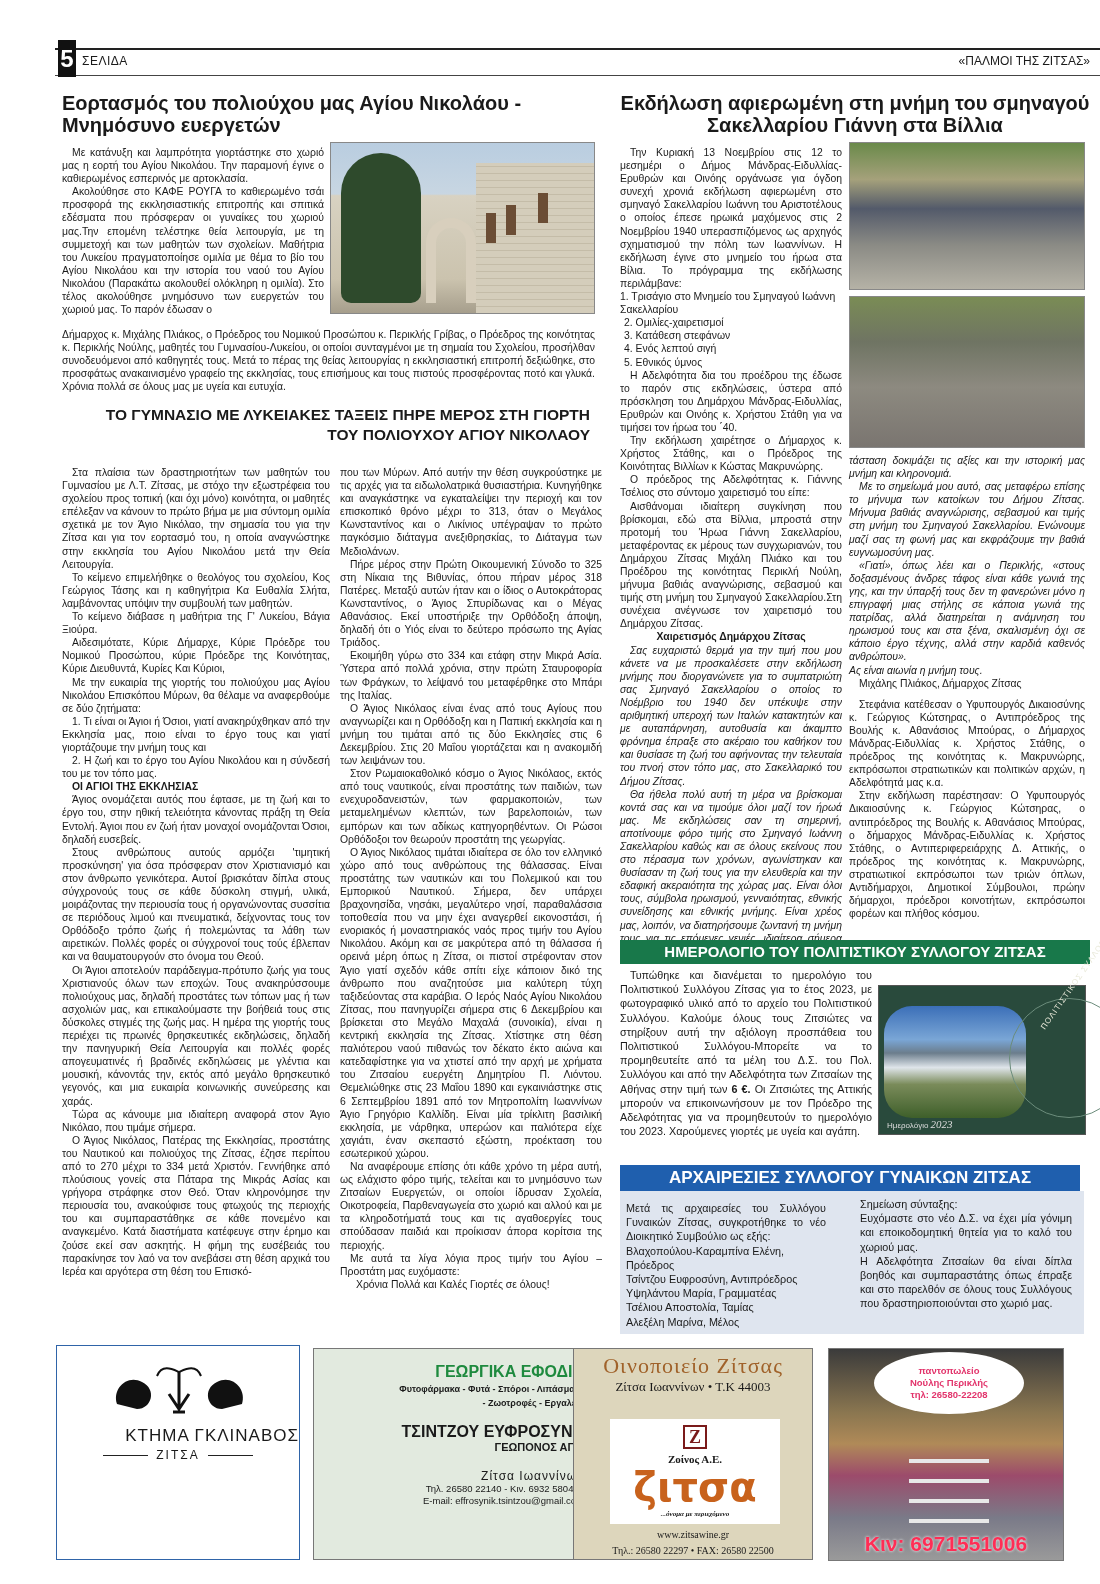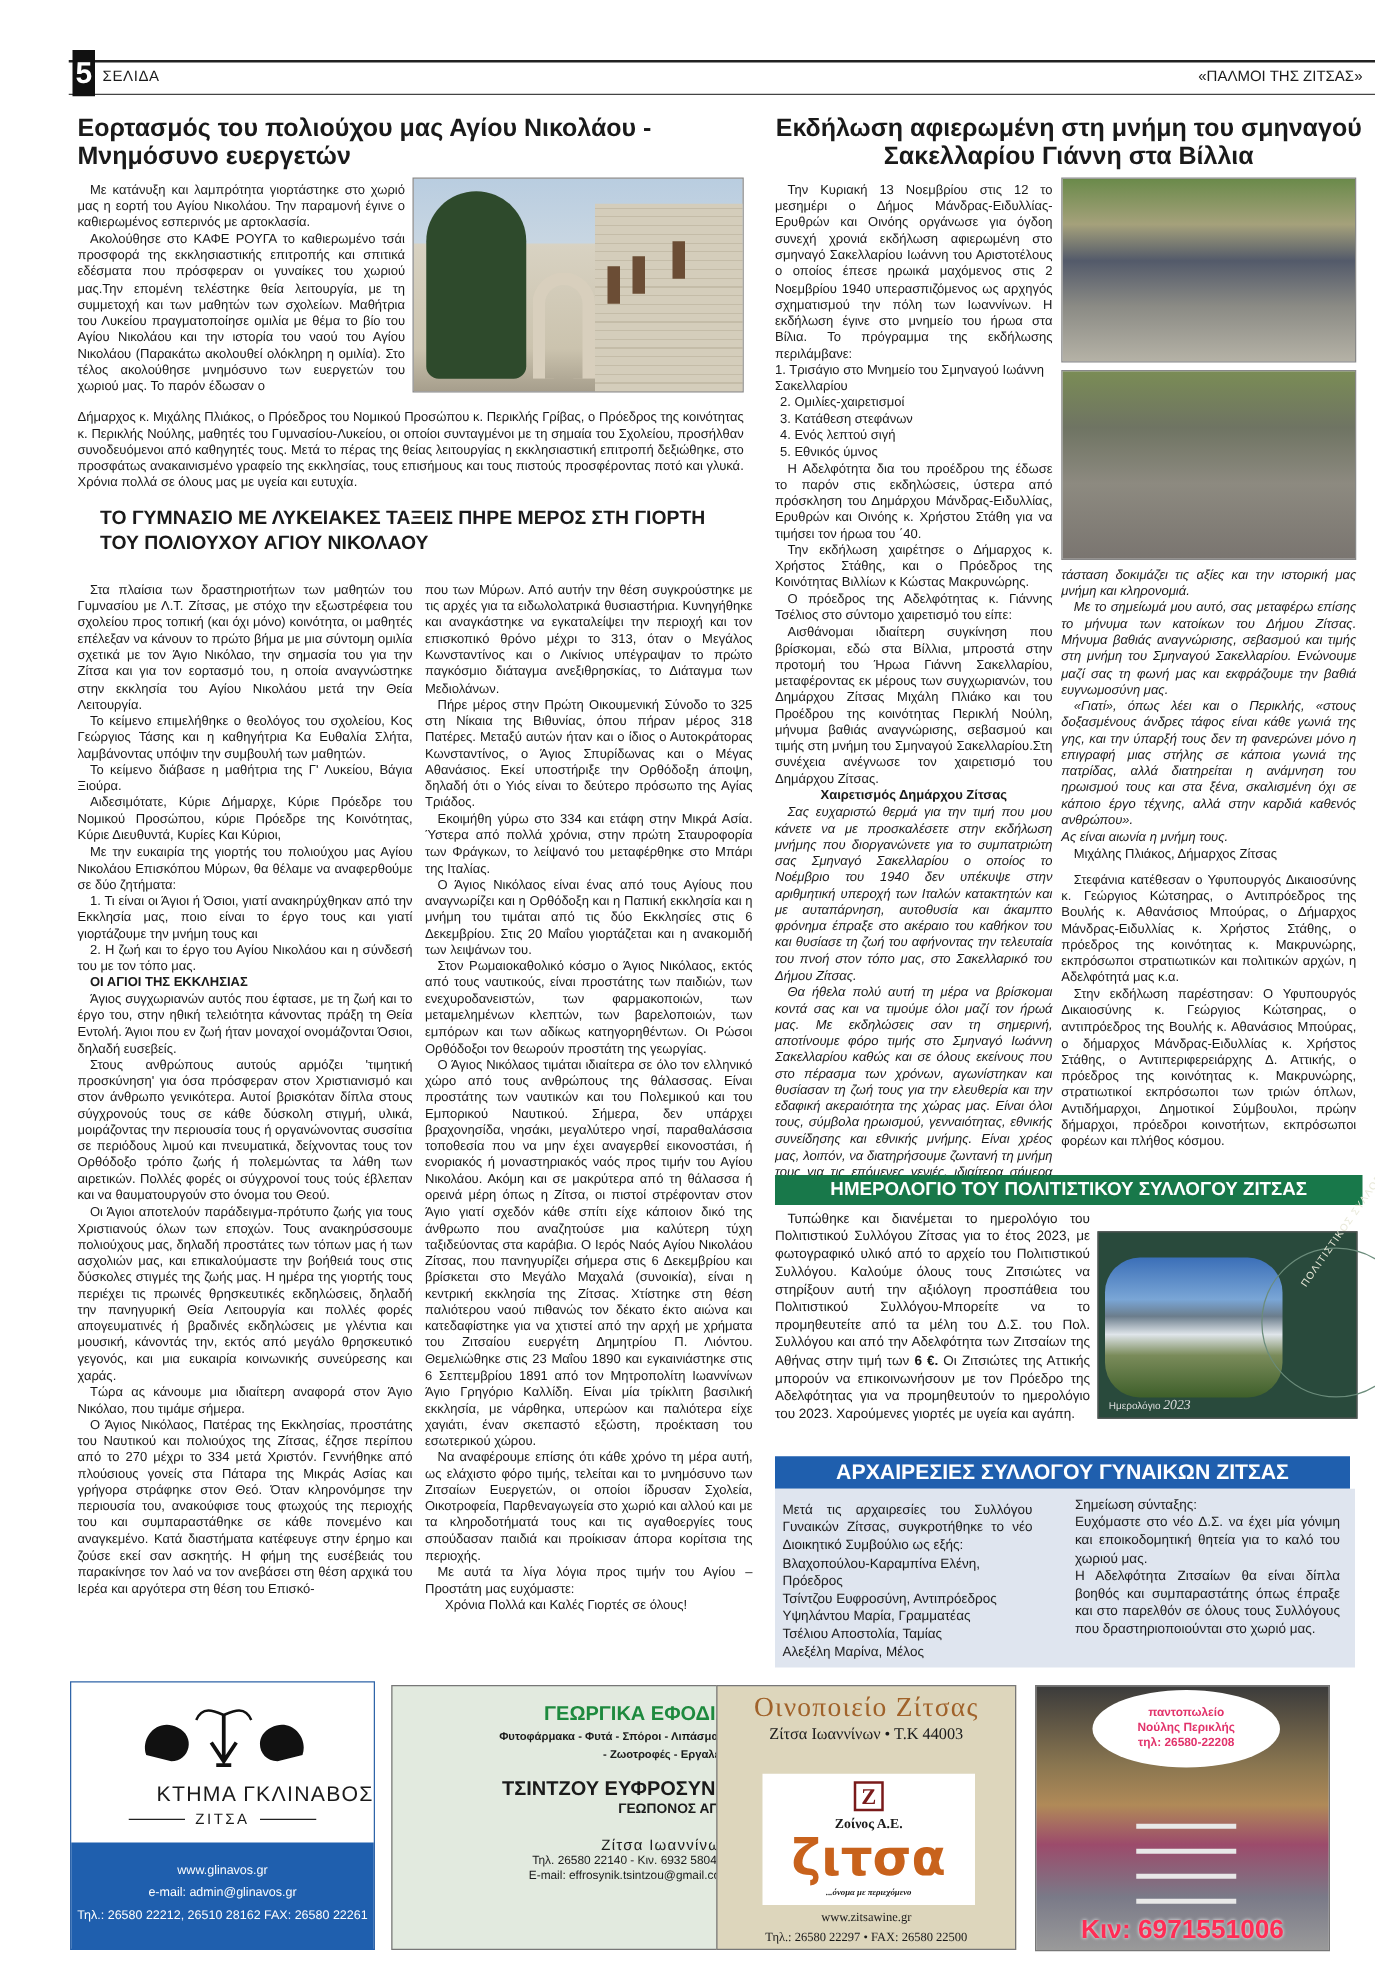--- a/index.html
+++ b/index.html
@@ -16,21 +16,21 @@
 .txt p{text-indent:10px}
 .ital{font-style:italic}
 .photo{border:1px solid #888}
 .church{left:330px;top:142px;width:265px;height:172px;background:linear-gradient(180deg,#b9cde0 0%,#c8d6e2 30%,#d8d2c2 31%,#cbc3ae 80%,#a69e8c 100%)}
 .church .tree{position:absolute;left:10px;top:10px;width:80px;height:150px;border-radius:40px 40px 10px 10px;background:#2e4a2c}
 .church .arch{position:absolute;left:95px;top:75px;width:50px;height:85px;border:10px solid #d8cfbd;border-bottom:none;border-radius:25px 25px 0 0}
 .church .wall{position:absolute;left:145px;top:20px;width:118px;height:150px;background:repeating-linear-gradient(0deg,#d4cdbb 0 6px,#c4bca8 6px 7px)}
 .church .win{position:absolute;width:10px;height:30px;background:#6b4d35}
 .ph1{left:849px;top:142px;width:236px;height:148px;background:linear-gradient(180deg,#6a8a4a 0%,#a5a17b 25%,#535a6a 45%,#8b8b85 70%,#b5b2a6 100%)}
 .ph2{left:849px;top:296px;width:236px;height:152px;background:linear-gradient(180deg,#7a8c55 0%,#6f7463 30%,#8d8a80 60%,#7a7570 100%)}
-.h2g{left:80px;top:405px;width:510px;font-size:15.5px;line-height:20px;font-weight:bold;text-align:left}
+.h2g{left:80px;top:405px;width:510px;font-size:15.5px;line-height:20px;font-weight:bold;text-align:right}
 .greenbar{left:620px;top:940px;width:470px;height:24px;background:#18784a;color:#fff;font-weight:bold;font-size:15px;text-align:center;line-height:24px}
 .calimg{left:878px;top:985px;width:208px;height:150px;background:#294a3c;border:1px solid #555}
 .calimg .land{position:absolute;left:5px;top:20px;width:142px;height:112px;border-radius:28px;background:linear-gradient(180deg,#3b6fb8 0%,#7aa6d6 30%,#6b7d8c 42%,#dfe5ea 55%,#7a8b5a 70%,#3e5f2a 100%)}
 .calimg .ring{position:absolute;left:130px;top:12px;width:120px;height:120px;border:1px solid #6b8c7b;border-radius:50%}
 .calimg .ringtxt{position:absolute;left:160px;top:40px;font-size:8px;color:#e8e8d8;letter-spacing:1px;transform:rotate(-55deg);transform-origin:left top;white-space:nowrap}
 .calimg .lbl{position:absolute;left:8px;top:132px;font-size:8px;color:#ddd}
 .calimg .yr{font-family:"Liberation Serif",serif;font-style:italic;font-size:11px}
 .bluebar{left:620px;top:1165px;width:460px;height:26px;background:#1f5fae;color:#fff;font-weight:bold;font-size:17px;text-align:center;line-height:26px}
 .bluebox{left:620px;top:1191px;width:464px;height:143px;background:#dfe5ef}
 .ad1{left:56px;top:1345px;width:244px;height:215px;background:#fff;border:1px solid #2f64a8}
@@ -91,21 +91,21 @@
 <div class="abs h2g">ΤΟ ΓΥΜΝΑΣΙΟ ΜΕ ΛΥΚΕΙΑΚΕΣ ΤΑΞΕΙΣ ΠΗΡΕ ΜΕΡΟΣ ΣΤΗ ΓΙΟΡΤΗ  ΤΟΥ ΠΟΛΙΟΥΧΟΥ ΑΓΙΟΥ ΝΙΚΟΛΑΟΥ</div>
 <div class="abs txt" style="left:62px;top:466px;width:268px">
   <p>Στα πλαίσια των δραστηριοτήτων των μαθητών του Γυμνασίου με Λ.Τ. Ζίτσας, με στόχο την εξωστρέφεια του σχολείου προς τοπική (και όχι μόνο) κοινότητα, οι μαθητές επέλεξαν να κάνουν το πρώτο βήμα με μια σύντομη ομιλία σχετικά με τον Άγιο Νικόλαο, την σημασία του για την Ζίτσα και για τον εορτασμό του, η οποία αναγνώστηκε στην εκκλησία του Αγίου Νικολάου μετά την Θεία Λειτουργία.</p>
   <p>Το κείμενο επιμελήθηκε ο θεολόγος του σχολείου, Κος Γεώργιος Τάσης και η καθηγήτρια Κα Ευθαλία Σλήτα, λαμβάνοντας υπόψιν την συμβουλή των μαθητών.</p>
   <p>Το κείμενο διάβασε η μαθήτρια της Γ' Λυκείου, Βάγια Ξιούρα.</p>
   <p>Αιδεσιμότατε, Κύριε Δήμαρχε, Κύριε Πρόεδρε του Νομικού Προσώπου, κύριε Πρόεδρε της Κοινότητας, Κύριε Διευθυντά, Κυρίες Και Κύριοι,</p>
   <p>Με την ευκαιρία της γιορτής του πολιούχου μας Αγίου Νικολάου Επισκόπου Μύρων, θα θέλαμε να αναφερθούμε σε δύο ζητήματα:</p>
   <p>1. Τι είναι οι Άγιοι ή Όσιοι, γιατί ανακηρύχθηκαν από την Εκκλησία μας, ποιο είναι το έργο τους και γιατί γιορτάζουμε την μνήμη τους και</p>
   <p>2. Η ζωή και το έργο του Αγίου Νικολάου και η σύνδεσή του με τον τόπο μας.</p>
   <p style="font-weight:bold">ΟΙ ΑΓΙΟΙ ΤΗΣ ΕΚΚΛΗΣΙΑΣ</p>
-  <p>Άγιος συγχωριανών αυτός που έφτασε, με τη ζωή και το έργο του, στην ηθική τελειότητα κάνοντας πράξη τη Θεία Εντολή. Άγιοι που εν ζωή ήταν μοναχοί ονομάζονται Όσιοι, δηλαδή ευσεβείς.</p>
+  <p>Άγιος ονομάζεται αυτός που έφτασε, με τη ζωή και το έργο του, στην ηθική τελειότητα κάνοντας πράξη τη Θεία Εντολή. Άγιοι που εν ζωή ήταν μοναχοί ονομάζονται Όσιοι, δηλαδή ευσεβείς.</p>
   <p>Στους ανθρώπους αυτούς αρμόζει 'τιμητική προσκύνηση' για όσα πρόσφεραν στον Χριστιανισμό και στον άνθρωπο γενικότερα. Αυτοί βρισκόταν δίπλα στους σύγχρονούς τους σε κάθε δύσκολη στιγμή, υλικά, μοιράζοντας την περιουσία τους ή οργανώνοντας συσσίτια σε περιόδους λιμού και πνευματικά, δείχνοντας τους τον Ορθόδοξο τρόπο ζωής ή πολεμώντας τα λάθη των αιρετικών. Πολλές φορές οι σύγχρονοί τους τούς έβλεπαν και να θαυματουργούν στο όνομα του Θεού.</p>
   <p>Οι Άγιοι αποτελούν παράδειγμα-πρότυπο ζωής για τους Χριστιανούς όλων των εποχών. Τους ανακηρύσσουμε πολιούχους μας, δηλαδή προστάτες των τόπων μας ή των ασχολιών μας, και επικαλούμαστε την βοήθειά τους στις δύσκολες στιγμές της ζωής μας. Η ημέρα της γιορτής τους περιέχει τις πρωινές θρησκευτικές εκδηλώσεις, δηλαδή την πανηγυρική Θεία Λειτουργία και πολλές φορές απογευματινές ή βραδινές εκδηλώσεις με γλέντια και μουσική, κάνοντάς την, εκτός από μεγάλο θρησκευτικό γεγονός, και μια ευκαιρία κοινωνικής συνεύρεσης και χαράς.</p>
   <p>Τώρα ας κάνουμε μια ιδιαίτερη αναφορά στον Άγιο Νικόλαο, που τιμάμε σήμερα.</p>
   <p>Ο Άγιος Νικόλαος, Πατέρας της Εκκλησίας, προστάτης του Ναυτικού και πολιούχος της Ζίτσας, έζησε περίπου από το 270 μέχρι το 334 μετά Χριστόν. Γεννήθηκε από πλούσιους γονείς στα Πάταρα της Μικράς Ασίας και γρήγορα στράφηκε στον Θεό. Όταν κληρονόμησε την περιουσία του, ανακούφισε τους φτωχούς της περιοχής του και συμπαραστάθηκε σε κάθε πονεμένο και αναγκεμένο. Κατά διαστήματα κατέφευγε στην έρημο και ζούσε εκεί σαν ασκητής. Η φήμη της ευσέβειάς του παρακίνησε τον λαό να τον ανεβάσει στη θέση αρχικά του Ιερέα και αργότερα στη θέση του Επισκό-</p>
 </div>
 <div class="abs txt" style="left:340px;top:466px;width:262px">
   <p style="text-indent:0">που των Μύρων. Από αυτήν την θέση συγκρούστηκε με τις αρχές για τα ειδωλολατρικά θυσιαστήρια. Κυνηγήθηκε και αναγκάστηκε να εγκαταλείψει την περιοχή και τον επισκοπικό θρόνο μέχρι το 313, όταν ο Μεγάλος Κωνσταντίνος και ο Λικίνιος υπέγραψαν το πρώτο παγκόσμιο διάταγμα ανεξιθρησκίας, το Διάταγμα των Μεδιολάνων.</p>
   <p>Πήρε μέρος στην Πρώτη Οικουμενική Σύνοδο το 325 στη Νίκαια της Βιθυνίας, όπου πήραν μέρος 318 Πατέρες. Μεταξύ αυτών ήταν και ο ίδιος ο Αυτοκράτορας Κωνσταντίνος, ο Άγιος Σπυρίδωνας και ο Μέγας Αθανάσιος. Εκεί υποστήριξε την Ορθόδοξη άποψη, δηλαδή ότι ο Υιός είναι το δεύτερο πρόσωπο της Αγίας Τριάδος.</p>
   <p>Εκοιμήθη γύρω στο 334 και ετάφη στην Μικρά Ασία. Ύστερα από πολλά χρόνια, στην πρώτη Σταυροφορία των Φράγκων, το λείψανό του μεταφέρθηκε στο Μπάρι της Ιταλίας.</p>
   <p>Ο Άγιος Νικόλαος είναι ένας από τους Αγίους που αναγνωρίζει και η Ορθόδοξη και η Παπική εκκλησία και η μνήμη του τιμάται από τις δύο Εκκλησίες στις 6 Δεκεμβρίου. Στις 20 Μαΐου γιορτάζεται και η ανακομιδή των λειψάνων του.</p>
@@ -176,25 +176,20 @@
 
 <div class="abs ad1">
   <svg class="logo" viewBox="0 0 145 52">
     <path d="M10 40 C5 25 20 10 35 18 C50 25 45 45 30 45 Z" fill="#111"></path>
     <path d="M135 40 C140 25 125 10 110 18 C95 25 100 45 115 45 Z" fill="#111"></path>
     <path d="M72 8 L72 45 M62 30 L72 45 L82 30 M66 48 L78 48" stroke="#111" stroke-width="3" fill="none"></path>
     <path d="M50 12 C55 0 65 5 72 8 C79 5 89 0 94 12" stroke="#111" stroke-width="2" fill="none"></path>
   </svg>
   <div class="name">ΚΤΗΜΑ ΓΚΛΙΝΑΒΟΣ</div>
   <div class="sub">ΖΙΤΣΑ</div>
-  <div class="bottom">
-    <div>www.glinavos.gr</div>
-    <div>e-mail: admin@glinavos.gr</div>
-    <div>Τηλ.: 26580 22212, 26510 28162 FAX: 26580 22261</div>
-  </div>
 </div>
 
 <div class="abs ad2">
   <div class="g">ΓΕΩΡΓΙΚΑ ΕΦΟΔΙΑ</div>
   <div class="s">Φυτοφάρμακα - Φυτά - Σπόροι - Λιπάσματα</div>
   <div class="s">- Ζωοτροφές - Εργαλεία</div>
   <div class="n">ΤΣΙΝΤΖΟΥ ΕΥΦΡΟΣΥΝΗ</div>
   <div class="p">ΓΕΩΠΟΝΟΣ ΑΠΘ</div>
   <div class="c">Ζίτσα Ιωαννίνων</div>
   <div class="d">Τηλ.  26580  22140 - Κιν. 6932 580454</div>

